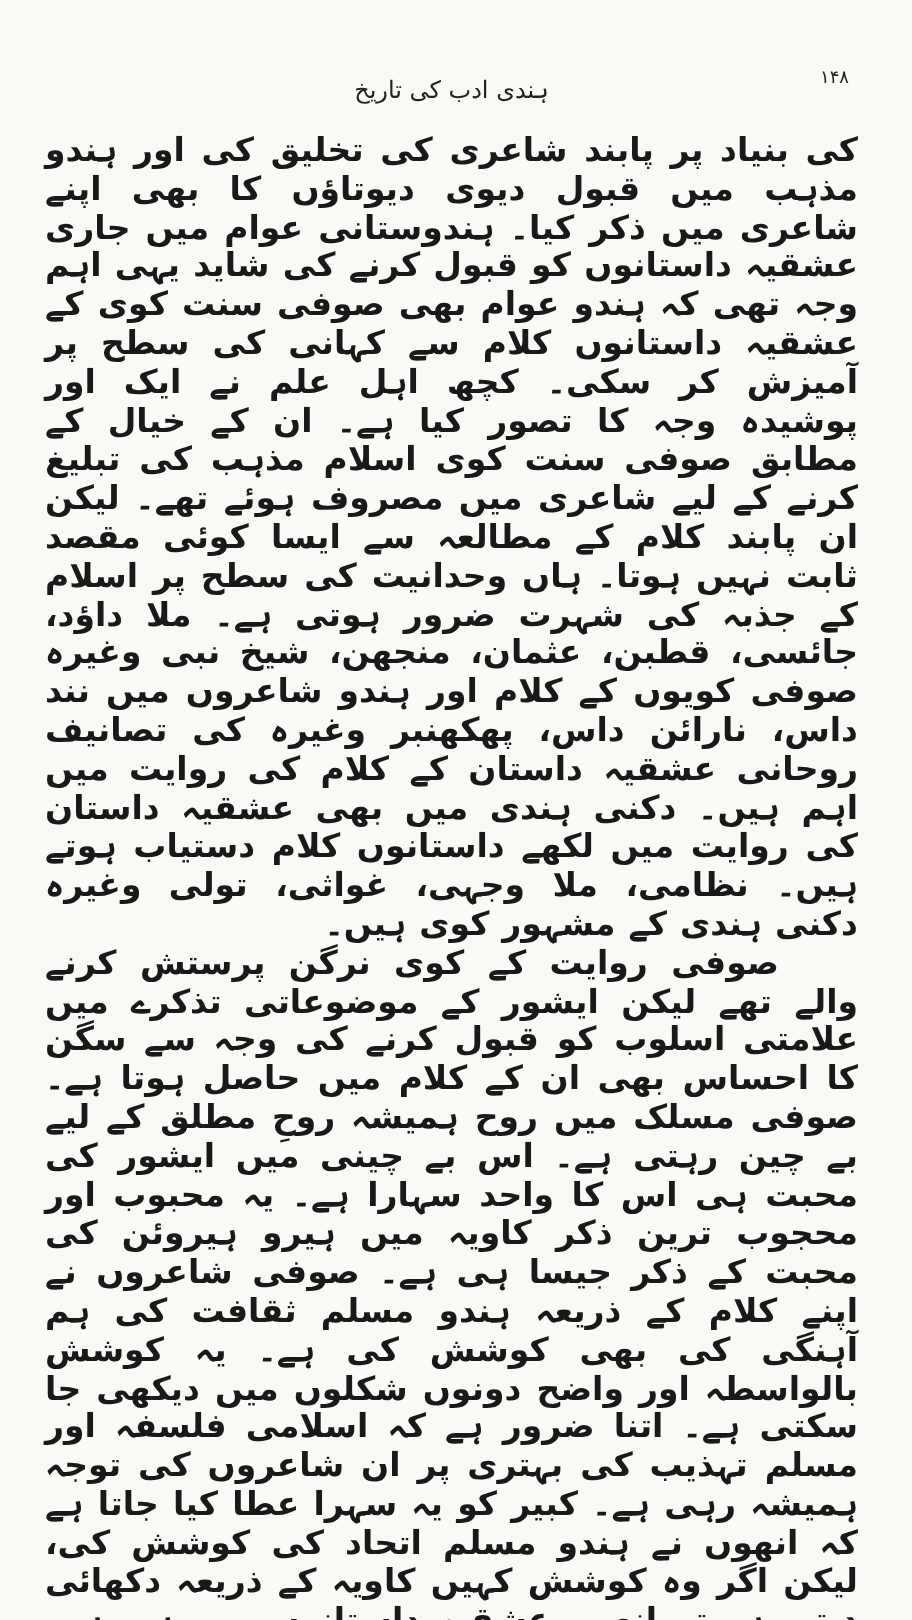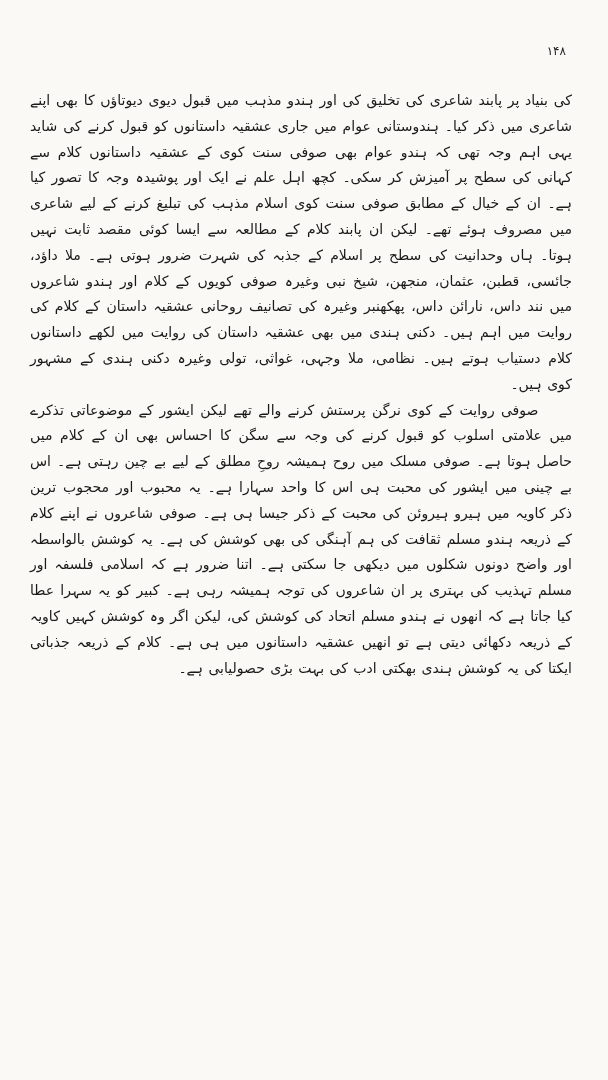--- a/index.html
+++ b/index.html
@@ -53,39 +53,41 @@
 
   
   .page-header { direction: ltr; }
   .page-header .page-number { left: auto; right: 6px; }
 
   .page-body {
     direction: rtl;
   }
 
   .para {
-    font-size: 14px;
+    font-size: 22px;
     line-height: 25.8px;
     text-align: justify;
     text-justify: inter-word;
     color: #191919;
     word-spacing: 1px;
+    font-weight: bold;
   }
 
   .para.indent {
     text-indent: 2.4em;
   }
 </style>
 </head>
 <body>
 
 <div class="page">
 
   <header class="page-header">
     <span class="page-number">۱۴۸</span>
+    <h1 class="book-title">ہندی ادب کی تاریخ</h1>
   </header>
 
   <main class="page-body">
     <p class="para">کی بنیاد پر پابند شاعری کی تخلیق کی اور ہندو مذہب میں قبول دیوی دیوتاؤں کا بھی اپنے شاعری میں ذکر کیا۔ ہندوستانی عوام میں جاری عشقیہ داستانوں کو قبول کرنے کی شاید یہی اہم وجہ تھی کہ ہندو عوام بھی صوفی سنت کوی کے عشقیہ داستانوں کلام سے کہانی کی سطح پر آمیزش کر سکی۔ کچھ اہل علم نے ایک اور پوشیدہ وجہ کا تصور کیا ہے۔ ان کے خیال کے مطابق صوفی سنت کوی اسلام مذہب کی تبلیغ کرنے کے لیے شاعری میں مصروف ہوئے تھے۔ لیکن ان پابند کلام کے مطالعہ سے ایسا کوئی مقصد ثابت نہیں ہوتا۔ ہاں وحدانیت کی سطح پر اسلام کے جذبہ کی شہرت ضرور ہوتی ہے۔ ملا داؤد، جائسی، قطبن، عثمان، منجھن، شیخ نبی وغیرہ صوفی کویوں کے کلام اور ہندو شاعروں میں نند داس، نارائن داس، پھکھنبر وغیرہ کی تصانیف روحانی عشقیہ داستان کے کلام کی روایت میں اہم ہیں۔ دکنی ہندی میں بھی عشقیہ داستان کی روایت میں لکھے داستانوں کلام دستیاب ہوتے ہیں۔ نظامی، ملا وجہی، غواثی، تولی وغیرہ دکنی ہندی کے مشہور کوی ہیں۔</p>
     <p class="para indent">صوفی روایت کے کوی نرگن پرستش کرنے والے تھے لیکن ایشور کے موضوعاتی تذکرے میں علامتی اسلوب کو قبول کرنے کی وجہ سے سگن کا احساس بھی ان کے کلام میں حاصل ہوتا ہے۔ صوفی مسلک میں روح ہمیشہ روحِ مطلق کے لیے بے چین رہتی ہے۔ اس بے چینی میں ایشور کی محبت ہی اس کا واحد سہارا ہے۔ یہ محبوب اور محجوب ترین ذکر کاویہ میں ہیرو ہیروئن کی محبت کے ذکر جیسا ہی ہے۔ صوفی شاعروں نے اپنے کلام کے ذریعہ ہندو مسلم ثقافت کی ہم آہنگی کی بھی کوشش کی ہے۔ یہ کوشش بالواسطہ اور واضح دونوں شکلوں میں دیکھی جا سکتی ہے۔ اتنا ضرور ہے کہ اسلامی فلسفہ اور مسلم تہذیب کی بہتری پر ان شاعروں کی توجہ ہمیشہ رہی ہے۔ کبیر کو یہ سہرا عطا کیا جاتا ہے کہ انھوں نے ہندو مسلم اتحاد کی کوشش کی، لیکن اگر وہ کوشش کہیں کاویہ کے ذریعہ دکھائی دیتی ہے تو انھیں عشقیہ داستانوں میں ہی ہے۔ کلام کے ذریعہ جذباتی ایکتا کی یہ کوشش ہندی بھکتی ادب کی بہت بڑی حصولیابی ہے۔</p>
   </main>
 
 </div>
 
 </body></html>

